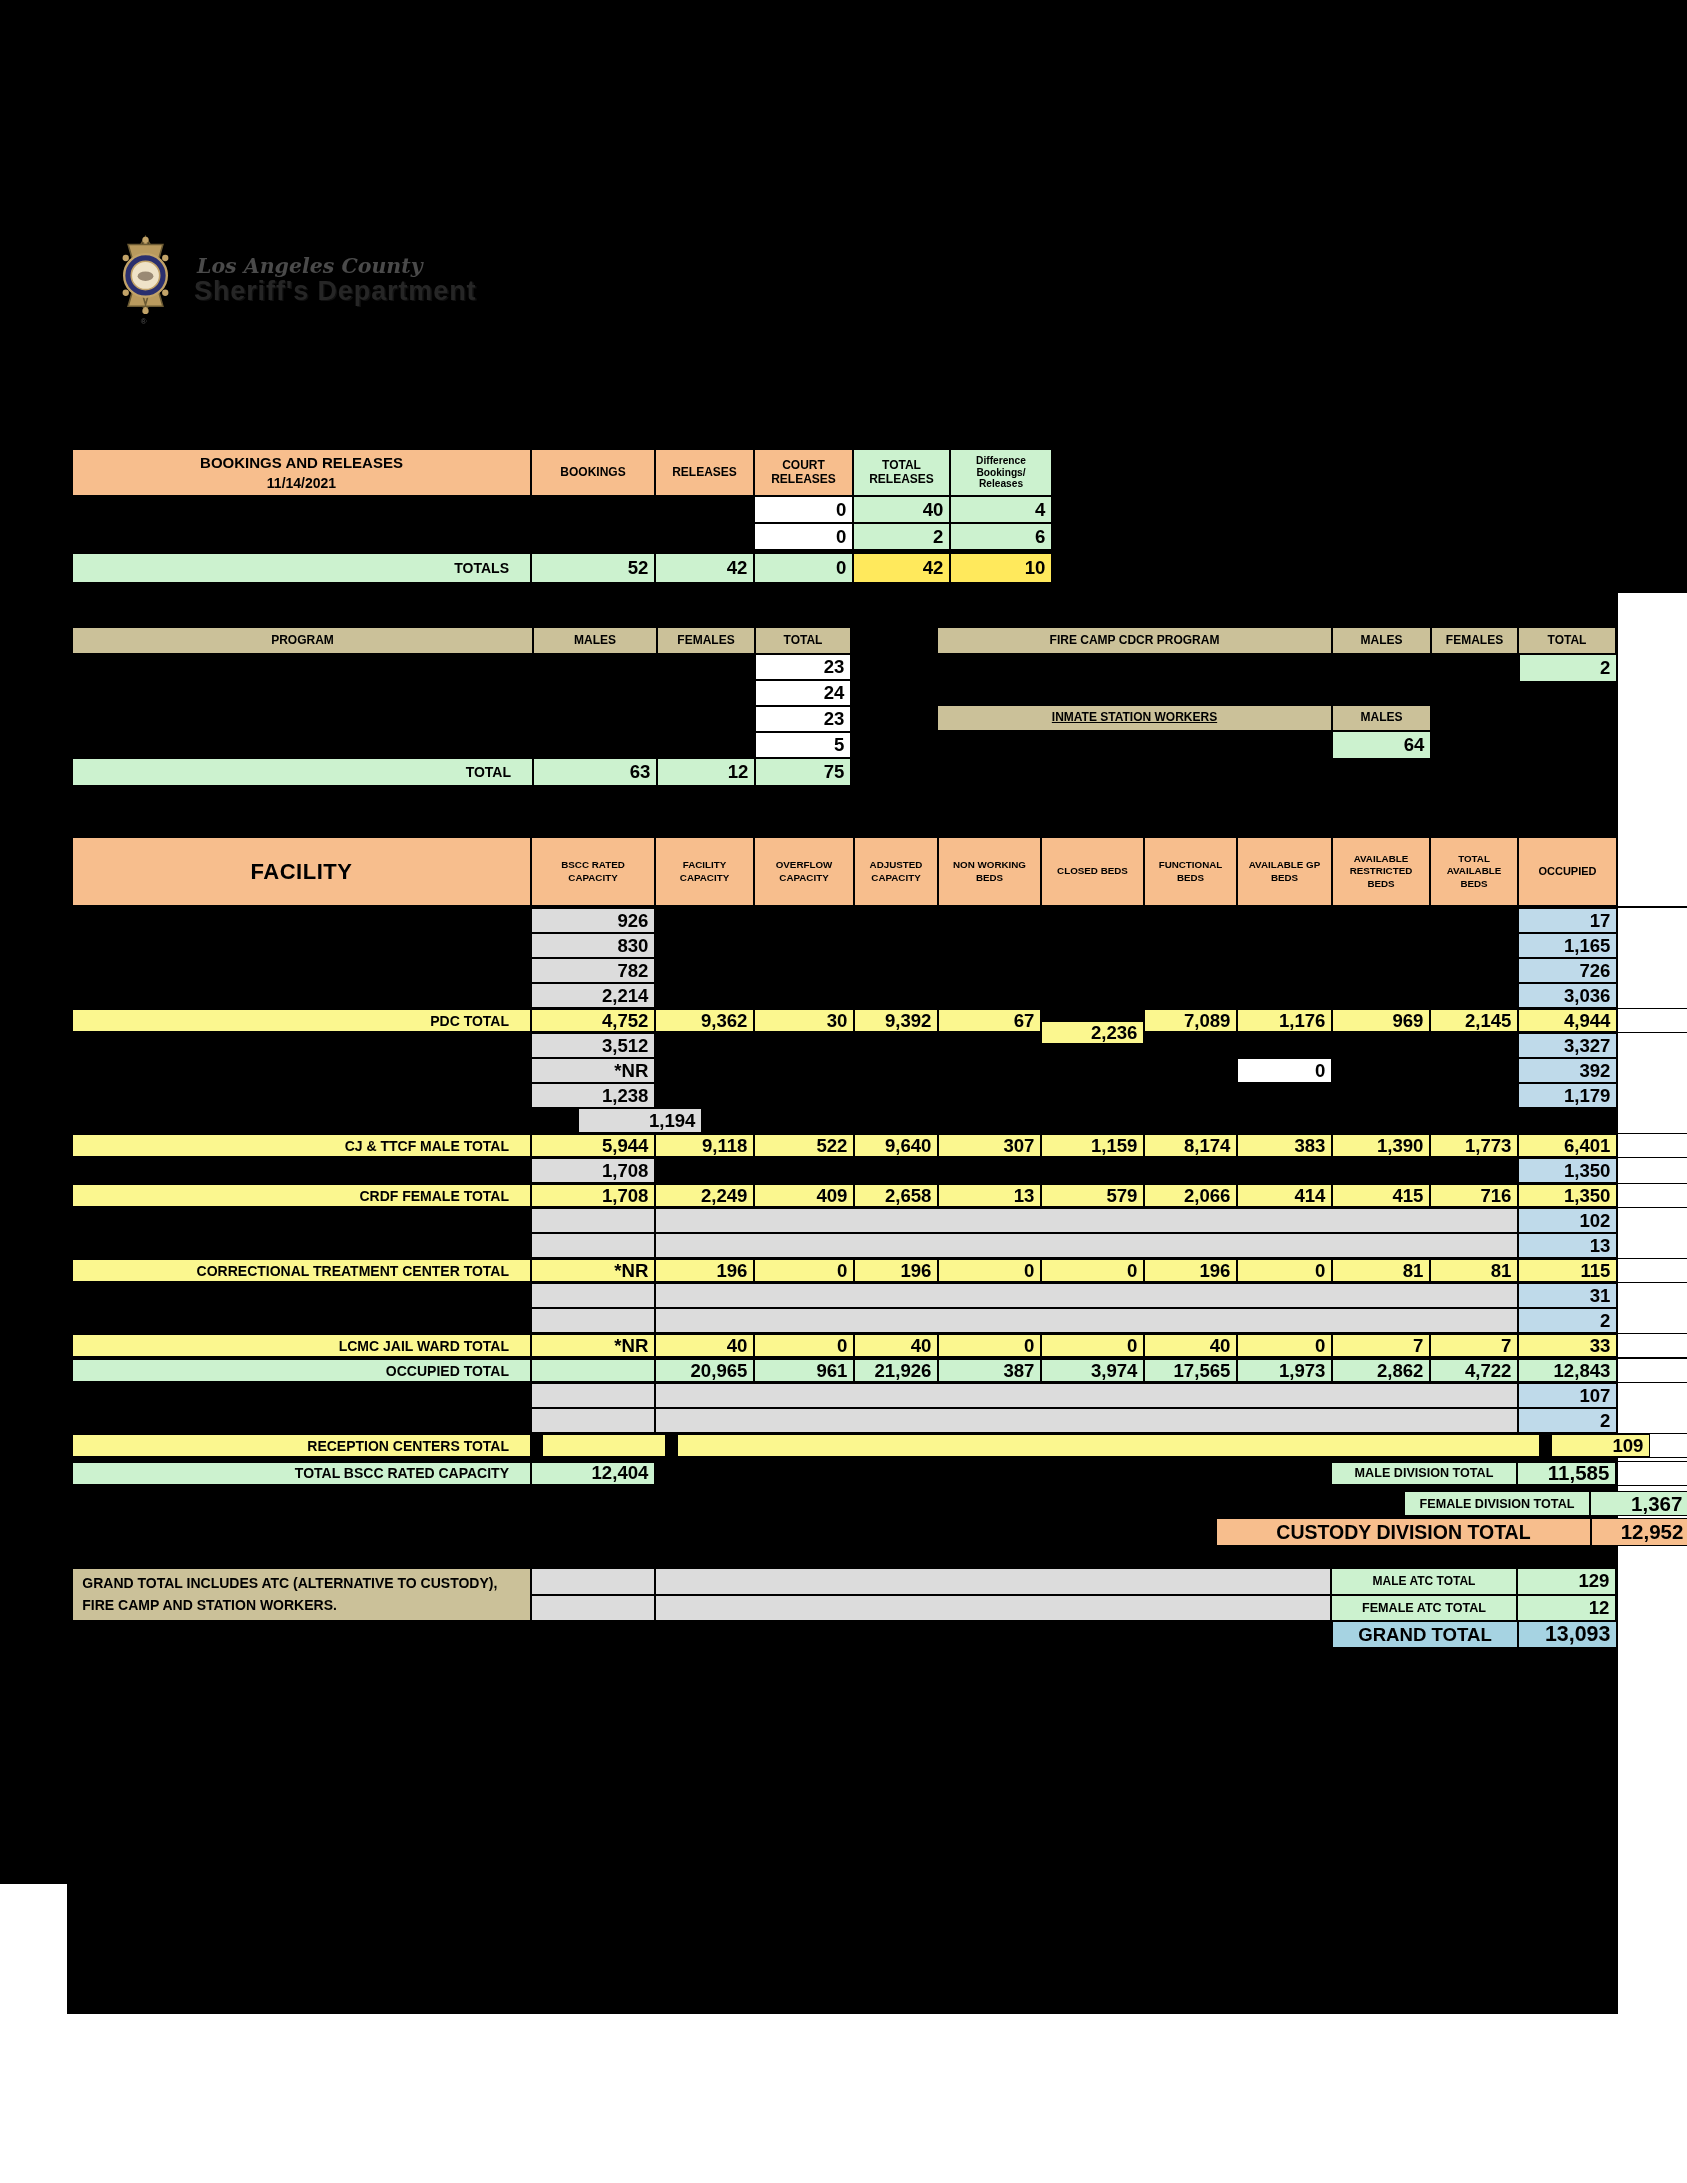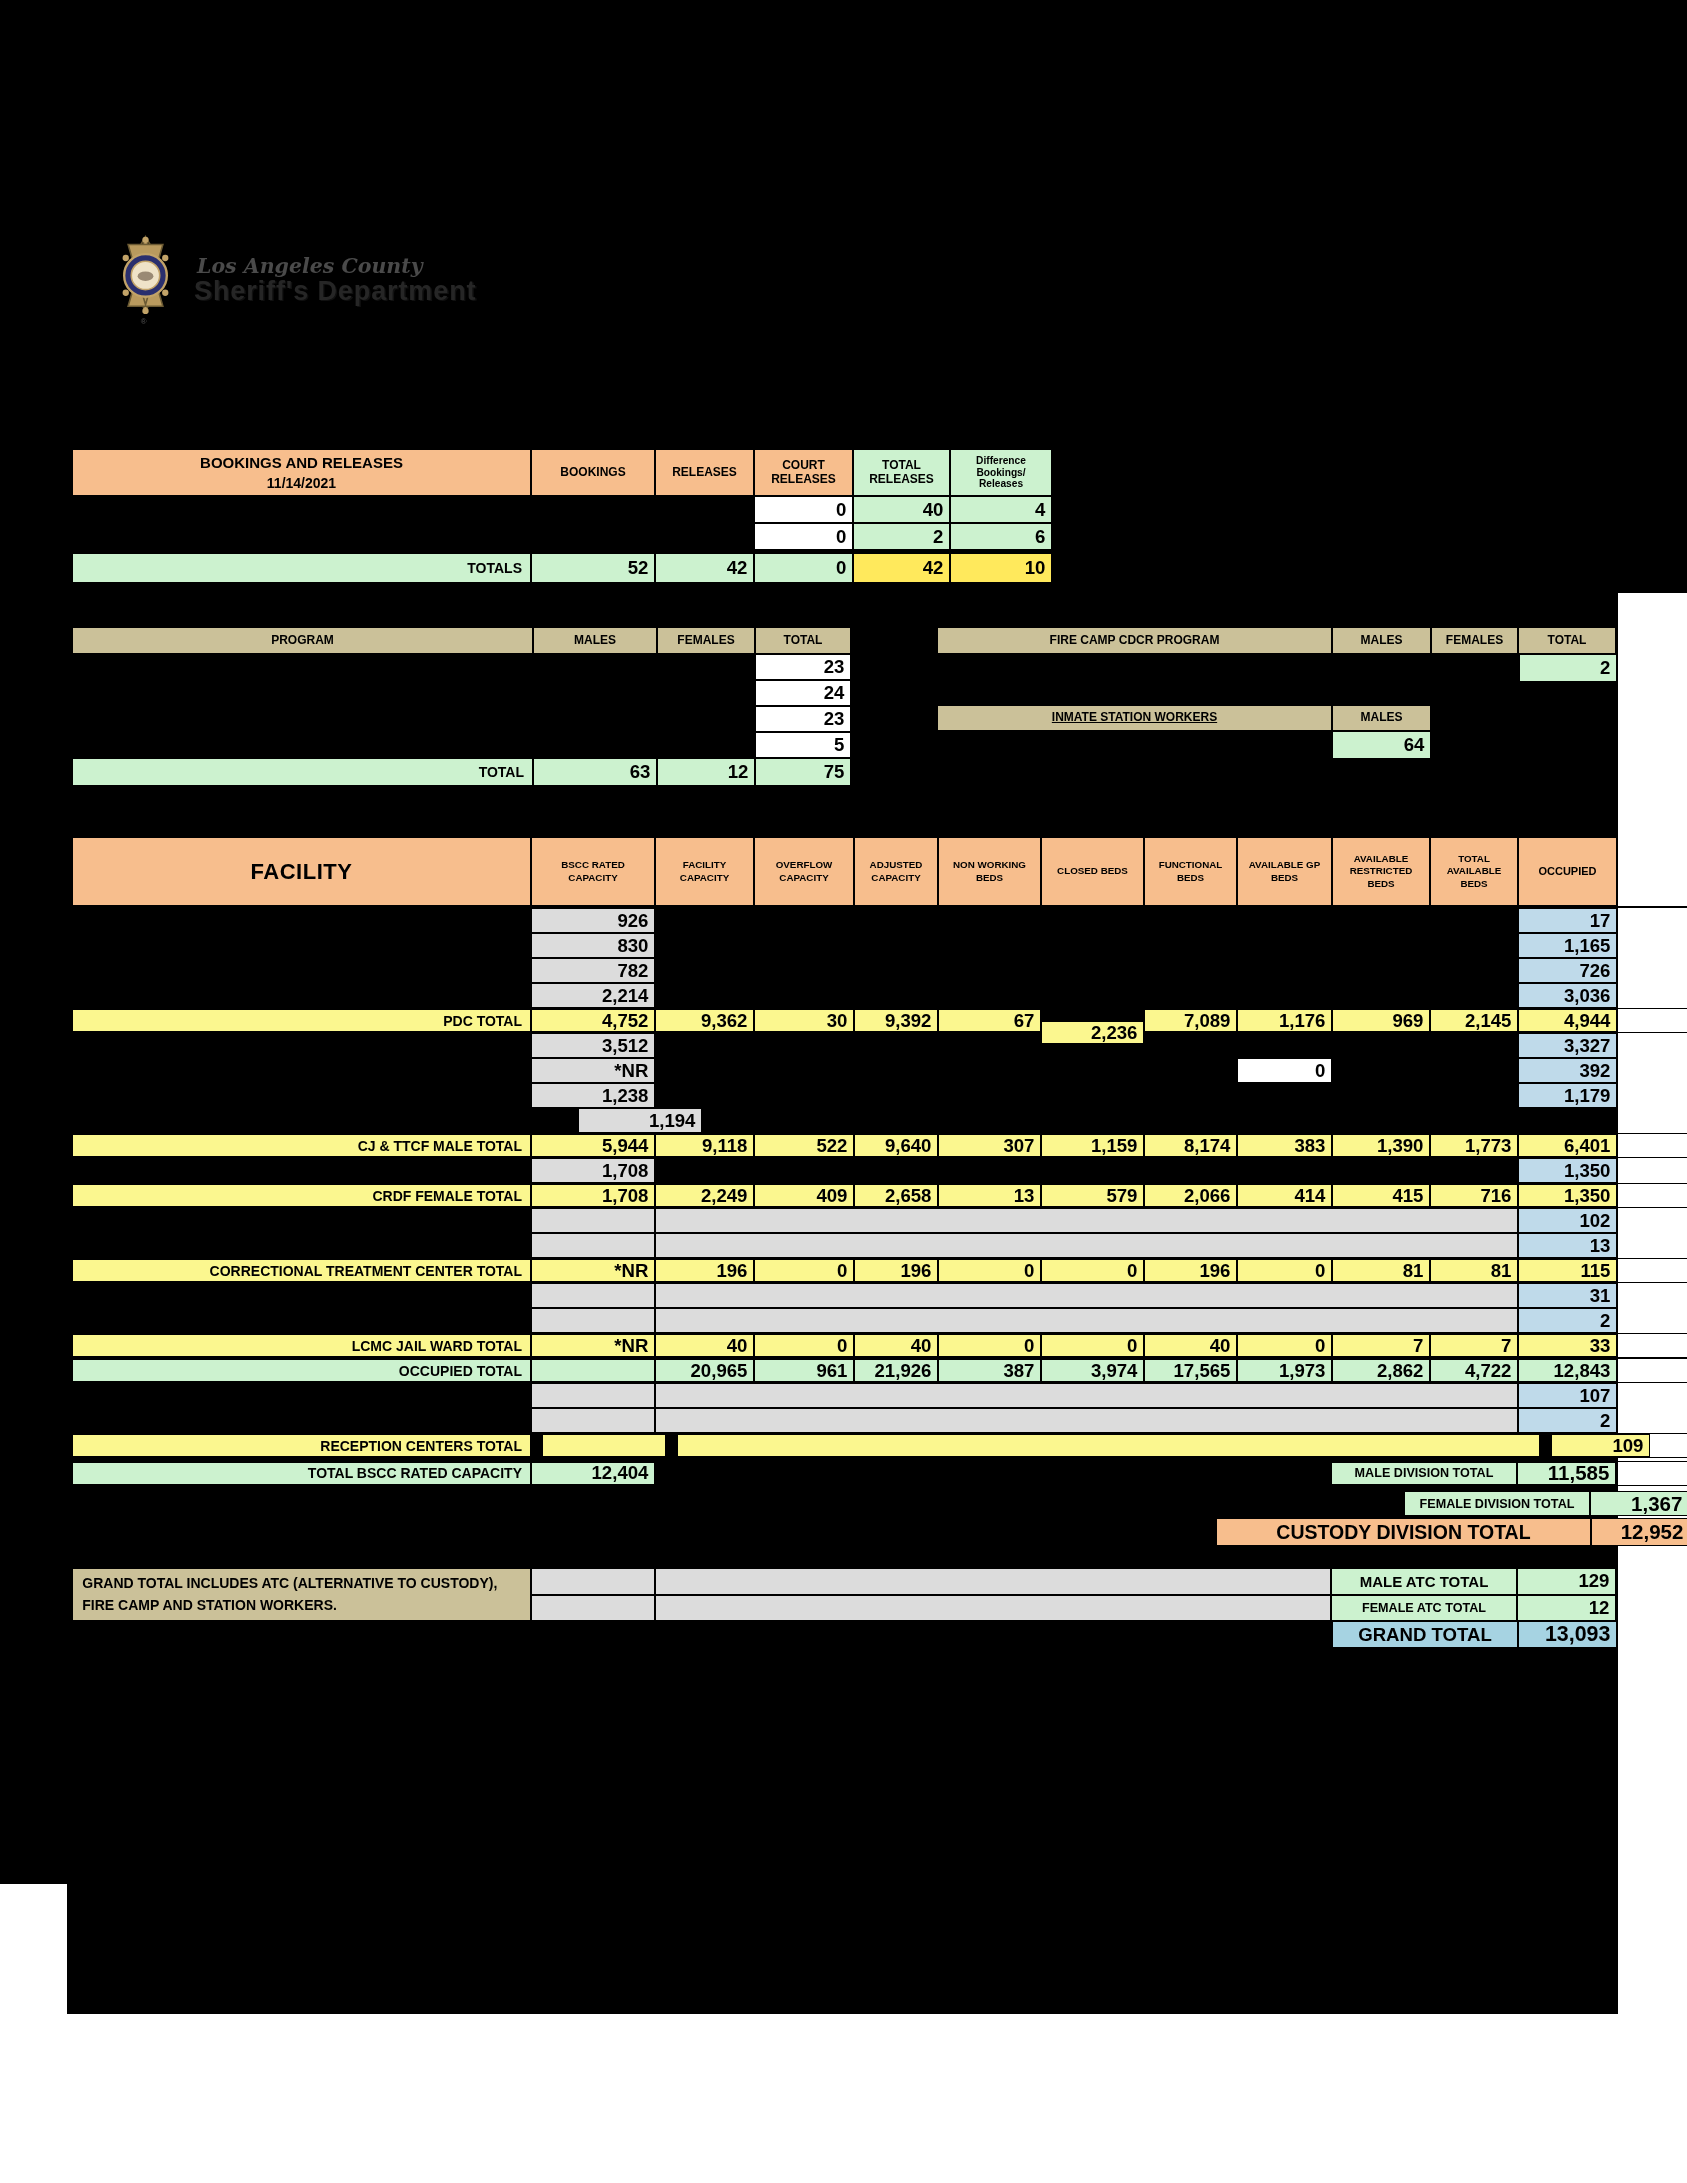--- a/index.html
+++ b/index.html
@@ -15,21 +15,21 @@
   .tan{background:#CBC199;border:1.4px solid #000;}
   .greenc{background:#CCF2CF;border:0.9px solid #000;}
   .yellowc{background:#FBF78F;border:0.9px solid #000;}
   .yellowb{background:#FFE95C;border:0.9px solid #000;}
   .grayc{background:#DCDCDC;border:0.9px solid #000;}
   .bluec{background:#BFDAEA;border:0.9px solid #000;}
   .blued{background:#A6D3E2;border:0.9px solid #000;}
   .whitec{background:#FFFFFF;border:0.9px solid #000;}
   .num{font-size:18.6px;justify-content:flex-end;padding-right:5.6px;}
   .num-lg{font-size:20.5px;justify-content:flex-end;padding-right:5.6px;}
-  .rlabel{font-size:14px;justify-content:flex-end;padding-right:8px;text-align:center;}
+  .rlabel{font-size:14px;justify-content:flex-end;padding-right:21px;text-align:center;}
   .chead{font-size:12px;justify-content:center;text-align:center;line-height:1.15;padding:0 2.8px;}
   .chead-sm{font-size:10.2px;justify-content:center;text-align:center;line-height:1.15;padding:0 2.8px;}
   .thick{border-top:1.9px solid #000;border-bottom:1.9px solid #000;}
   
   .fhead{font-size:9.8px;justify-content:center;text-align:center;line-height:1.25;padding:0 3.7px;}
   
   #county-script{font-family:"DejaVu Serif",serif;font-style:italic;font-weight:bold;
     font-size:20.5px;color:#4a4a4a;}
   #dept-title{font-size:27px;font-weight:bold;color:#262626;letter-spacing:0.9px;
     text-shadow:1.4px 0.9px 0 #101010;}
@@ -439,21 +439,21 @@
   <div class="abs trow" style="left:1216px;top:1518px;height:28px;">
     <div class="cell orange" style="width:375px;justify-content:center;font-size:19.5px;border-width:0.9px;">CUSTODY DIVISION TOTAL</div>
     <div class="cell orange num-lg" style="width:99px;border-width:0.9px;">12,952</div>
   </div>
 
   <div class="abs" style="left:72px;top:1568px;width:1545px;height:80px;">
     <div class="cell tan abs" style="left:0;top:0;width:459px;height:53px;font-size:14px;line-height:1.55;padding:0 9.3px;justify-content:flex-start;">GRAND TOTAL INCLUDES ATC (ALTERNATIVE TO CUSTODY), FIRE CAMP AND STATION WORKERS.</div>
     <div class="abs trow" style="left:459px;top:0;height:26.5px;">
       <div class="cell grayc" style="width:124px;"></div>
       <div class="cell grayc" style="width:676px;"></div>
-      <div class="cell greenc" style="width:186px;justify-content:center;font-size:15px;">MALE ATC TOTAL</div>
+      <div class="cell greenc" style="width:186px;justify-content:center;font-size:12px;">MALE ATC TOTAL</div>
       <div class="cell greenc num" style="width:99px;">129</div>
     </div>
     <div class="abs trow" style="left:459px;top:26.5px;height:26.5px;">
       <div class="cell grayc" style="width:124px;"></div>
       <div class="cell grayc" style="width:676px;"></div>
       <div class="cell greenc" style="width:186px;justify-content:center;font-size:12.6px;">FEMALE ATC TOTAL</div>
       <div class="cell greenc num" style="width:99px;">12</div>
     </div>
     <div class="abs trow" style="left:1260px;top:53px;height:27px;">
       <div class="cell blued" style="width:186px;justify-content:center;font-size:18.6px;">GRAND TOTAL</div>

